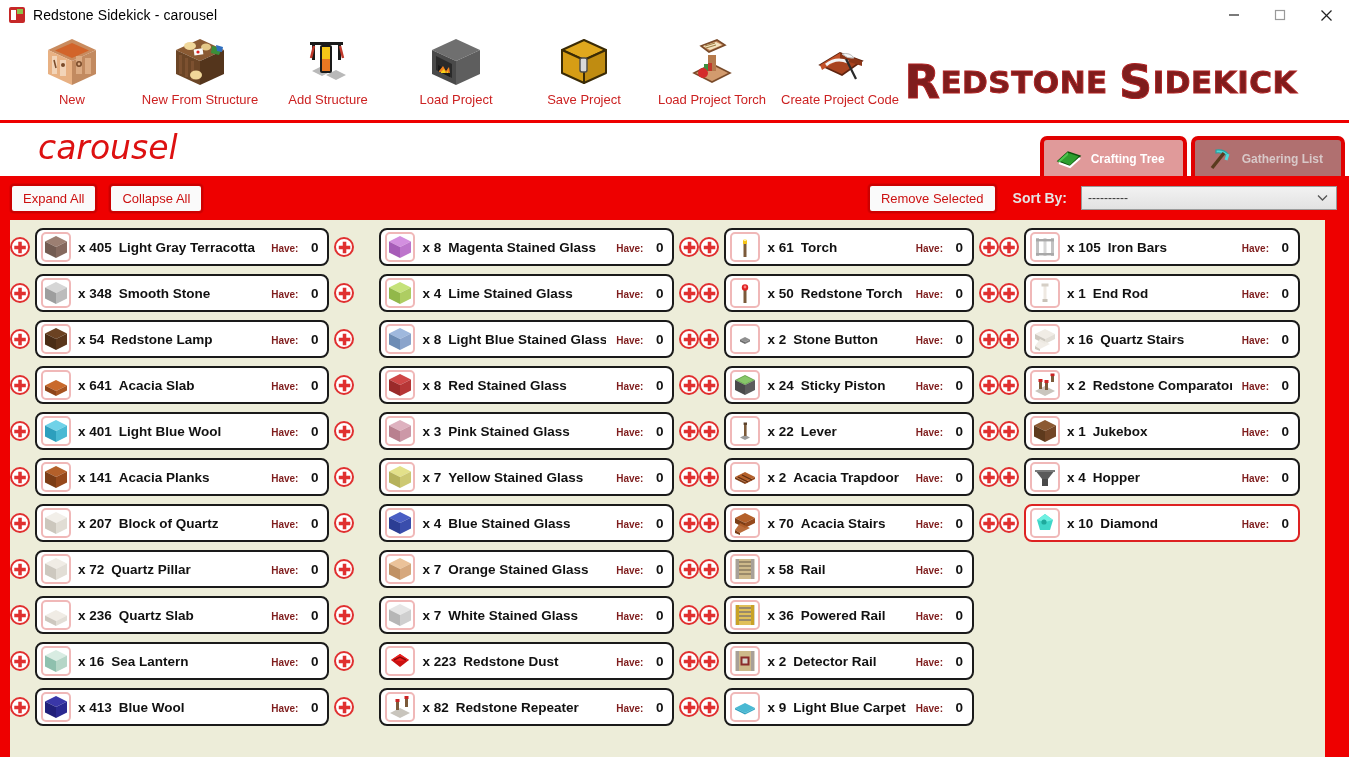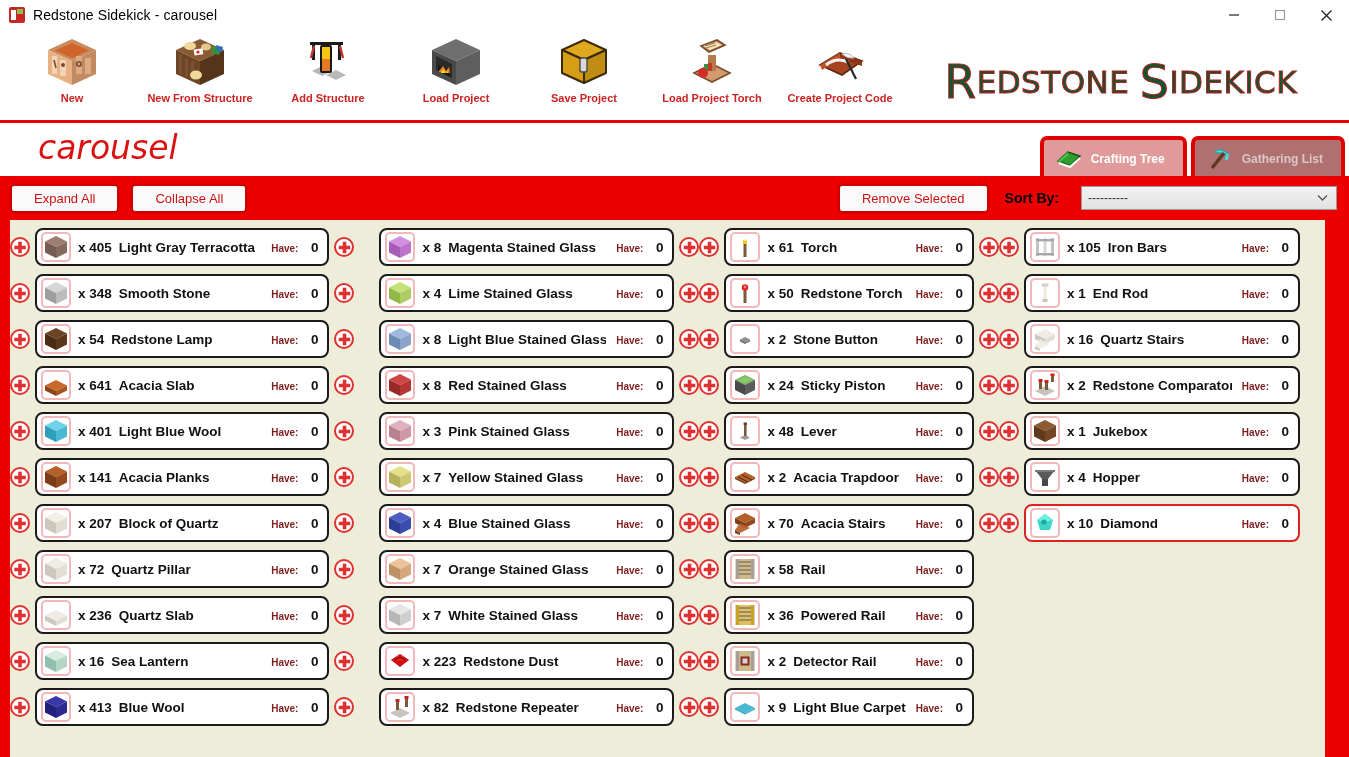--- a/index.html
+++ b/index.html
@@ -73,32 +73,32 @@
     display: flex; flex-direction: column;
     align-items: center; justify-content: flex-start;
     padding-top: 4px;
     cursor: default;
   }
   .tool .glyph {
     width: 58px; height: 56px;
     display: flex; align-items: center; justify-content: center;
   }
   .tool .tlabel {
-    font-size: 11px; font-weight: bold; color: #cc2222;
+    font-size: 13px; font-weight: normal; color: #cc2222;
     margin-top: 2px; white-space: nowrap;
   }
   .logo {
     position: absolute; right: 52px; top: 26px;
     width: 370px; height: 52px;
     display: flex; align-items: center; justify-content: flex-end;
   }
   .logo-text {
     font-family: "DejaVu Sans", sans-serif;
-    font-weight: normal;
-    color: #14532d;
+    font-weight: bold;
+    color: #7f1d1d;
     font-size: 31px;
     line-height: 1;
     letter-spacing: 0.5px;
     white-space: nowrap;
     -webkit-text-stroke: 1px #b02222;
   }
   .logo-text .big { font-size: 46px; vertical-align: -5px; }
   .logo-text .sm  { font-size: 31px; }
 
   
@@ -138,29 +138,29 @@
     display: flex; align-items: center;
     padding: 0 6px 0 10px;
     position: relative;
   }
   .btn {
     background: #fafafa;
     border: 2px solid #cc0000;
     border-radius: 4px;
     color: #cc1111;
     font-size: 13px; font-weight: normal;
-    padding: 5px 22px;
+    padding: 5px 11px;
     margin-right: 12px;
     cursor: default;
     box-shadow: 0 0 0 1px rgba(0,0,0,0.06);
   }
   .spacer { flex: 1 1 auto; }
   .sortlabel {
-    color: #000000; font-size: 14px; font-weight: bold;
-    margin: 0 22px 0 4px;
+    color: #e5e5e5; font-size: 14px; font-weight: bold;
+    margin: 0 14px 0 4px;
   }
   .sortsel {
     width: 256px; height: 24px;
     background: linear-gradient(#f2f2f2,#e2e2e2);
     border: 1px solid #9a9a9a;
     font-size: 12px; color: #333;
     display: flex; align-items: center;
     padding: 0 6px; position: relative;
     margin-right: 6px;
     cursor: default;
@@ -954,21 +954,21 @@
         <div class="row">
           <div class="plus">✚</div>
           <div class="card">
             <div class="itemicon">
               <svg width="26" height="26" viewBox="0 0 26 26">
                 <polygon points="13,17 18,19.5 13,22 8,19.5" fill="#9a9a9a"></polygon>
                 <rect x="12" y="6" width="2.6" height="12" fill="#7b5a3a"></rect>
                 <rect x="11.6" y="4.5" width="3.4" height="2.4" fill="#5a4028"></rect>
               </svg>
             </div>
-            <span class="qty">x  48</span>
+            <span class="qty">x  22</span>
             <span class="iname">Lever</span>
             <div class="havewrap">
               <span class="havelbl">Have:</span>
               <span class="haveval">0</span>
             </div>
           </div>
           <div class="plus">✚</div>
         </div>
         <div class="row">
           <div class="plus">✚</div>

